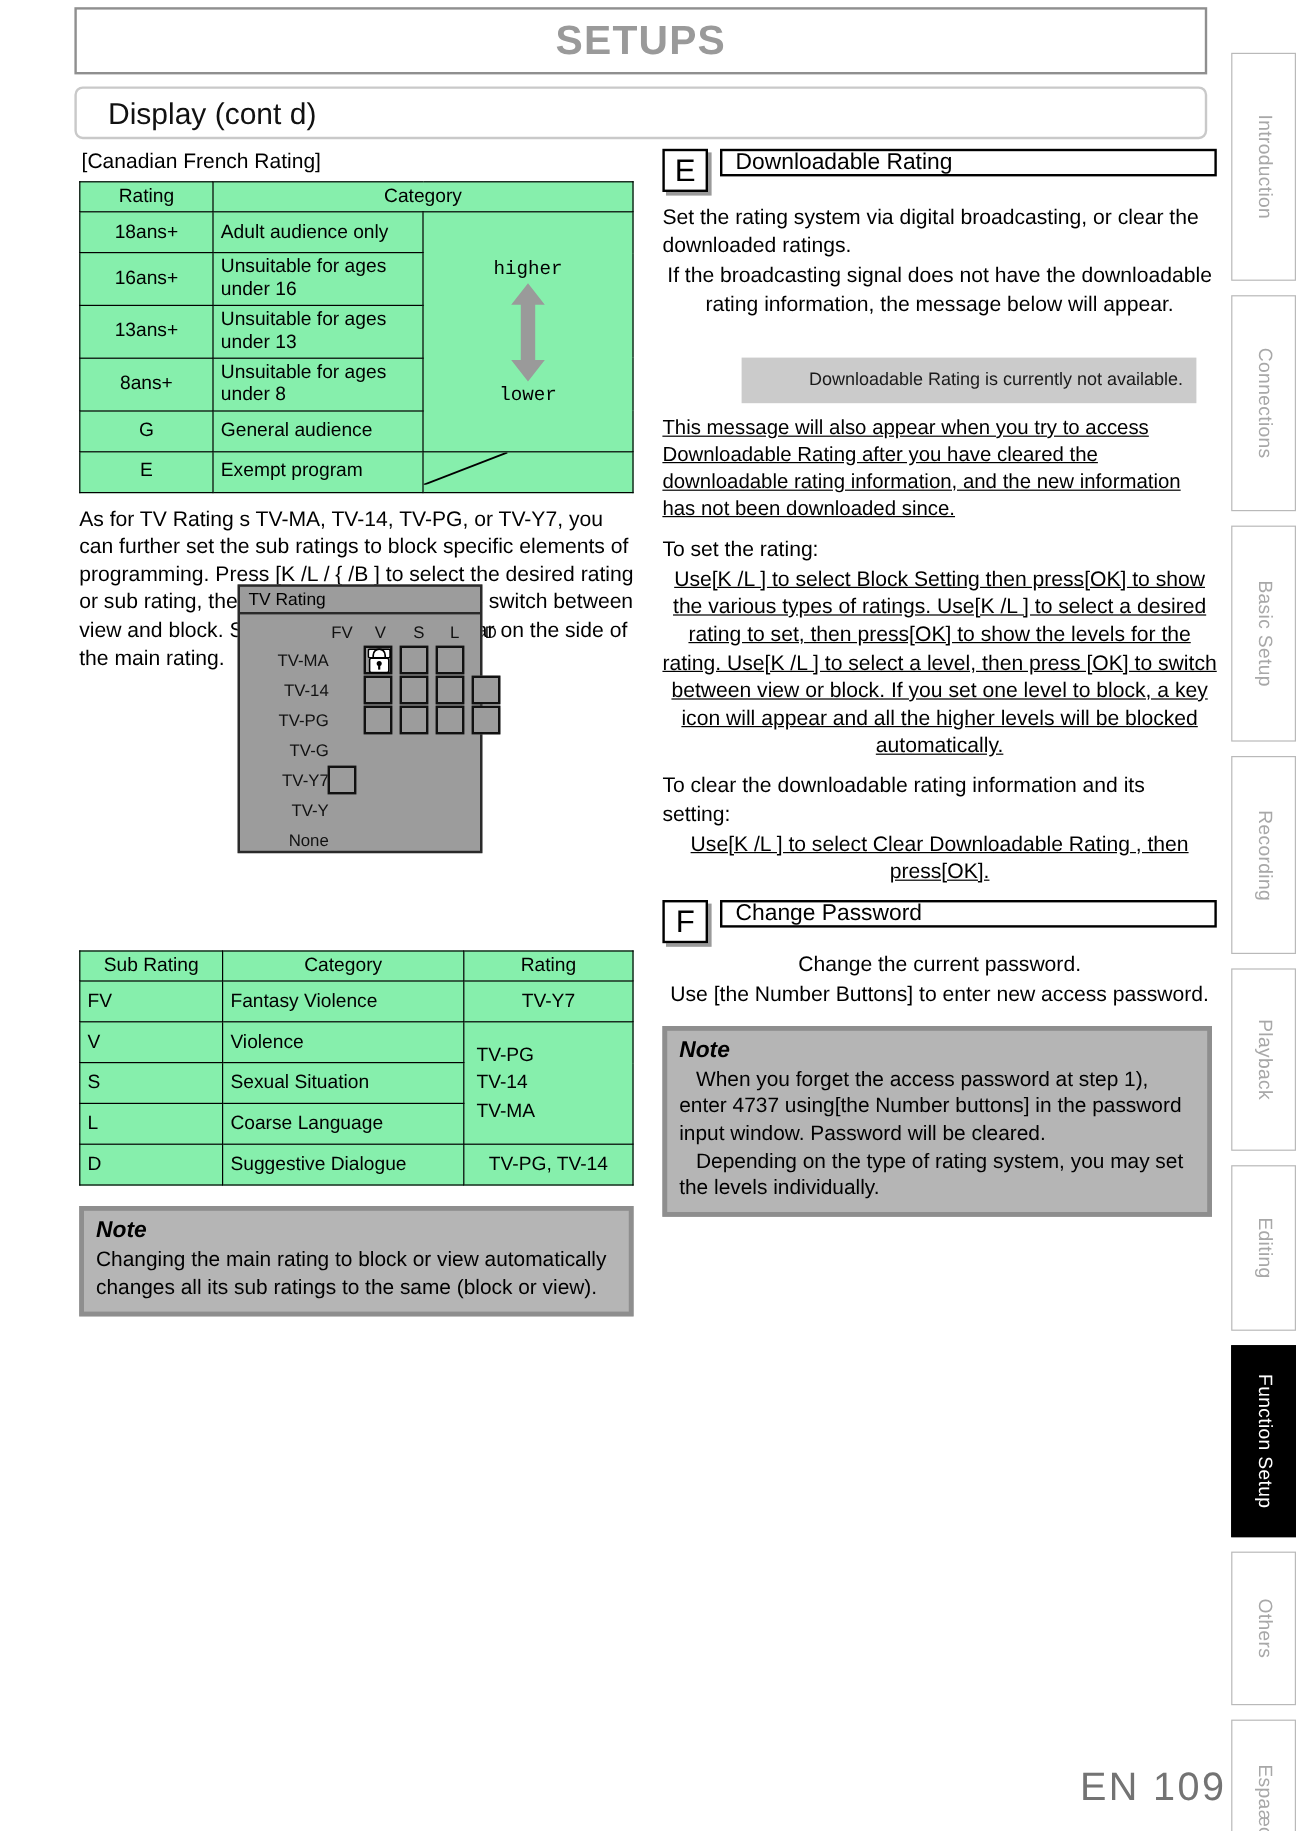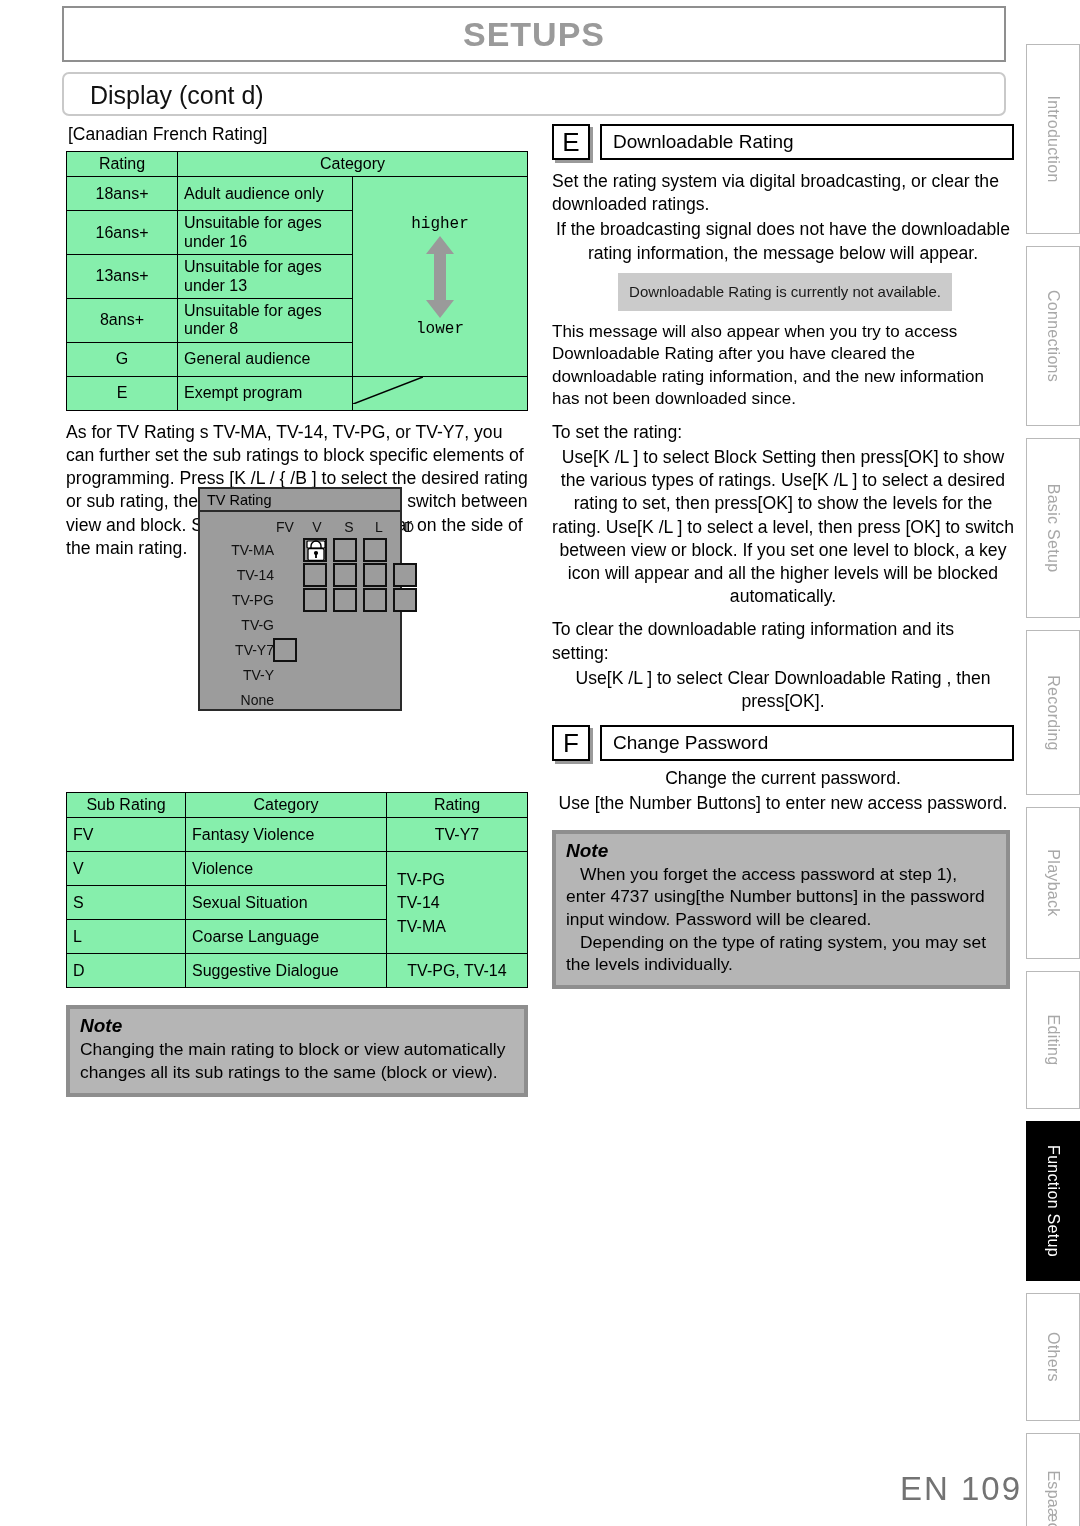--- a/index.html
+++ b/index.html
@@ -48,21 +48,21 @@
 
   
   .arrowcell{position:relative;padding:0;text-align:center;width:72px;font-family:Liberation Mono, monospace;}
   .arr-svg{display:block;margin:0 auto;}
   .diag{position:relative;height:27px;padding:0;}
   .diag svg{position:absolute;left:0;top:0;}
 
   
   p.body{font-size:17.6px;line-height:1.32;margin:10px 0 0 0;}
   p.body.tight{margin-top:2px;text-align:center;}
-  .indent{margin-left:16px;}
+  .indent{margin-left:16px;text-decoration:underline;}
 
   
   #osd{
     position:absolute;left:198px;top:487px;width:204px;height:224px;
     background:#9c9c9c;border:2px solid #2a2a2a;box-sizing:border-box;
   }
   #osd-title{
     position:absolute;left:0;top:0;width:100%;height:23px;
     border-bottom:2px solid #2a2a2a;box-sizing:border-box;
     font-size:14.5px;color:#000000;padding:3px 0 0 7px;
@@ -85,30 +85,30 @@
 
   
   .letterhdr{position:relative;height:36px;margin:0 0 6px 0;}
   .letterbox{
     position:absolute;left:0;top:0;width:38px;height:36px;
     border:2.2px solid #000;box-sizing:border-box;background:#fff;
     font-size:26px;display:flex;align-items:center;justify-content:center;
     box-shadow:3px 3px 0 #9a9a9a;
   }
   .letterbar{
-    position:absolute;left:48px;top:0;right:0;height:36px;
+    position:absolute;left:48px;top:0;right:0;height:23px;
     border:2.2px solid #000;box-sizing:border-box;background:#fff;
     font-size:19px;display:flex;align-items:center;padding-left:11px;
   }
 
   
   #osd-msg{
-    background:#cbcbcb;width:334px;margin:8px 0 0 66px;height:38px;
+    background:#cbcbcb;width:334px;margin:33px 0 0 66px;height:38px;
     display:flex;align-items:center;justify-content:center;
-    font-size:15px;color:#1a1a1a;
+    font-size:15px;color:#1a1a1a;padding-left:45px;
   }
 
   
   #tabs{position:absolute;left:1026px;top:44px;width:54px;}
   .tab{
     width:54px;border:1.4px solid #b9b9b9;box-sizing:border-box;
     background:#fff;margin-bottom:12px;position:relative;
   }
   .tab .tab-lbl{
     writing-mode:vertical-rl;text-orientation:mixed;

